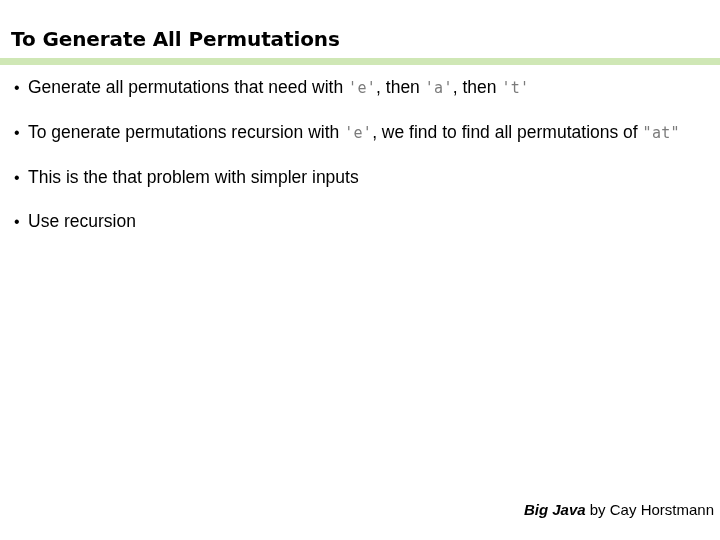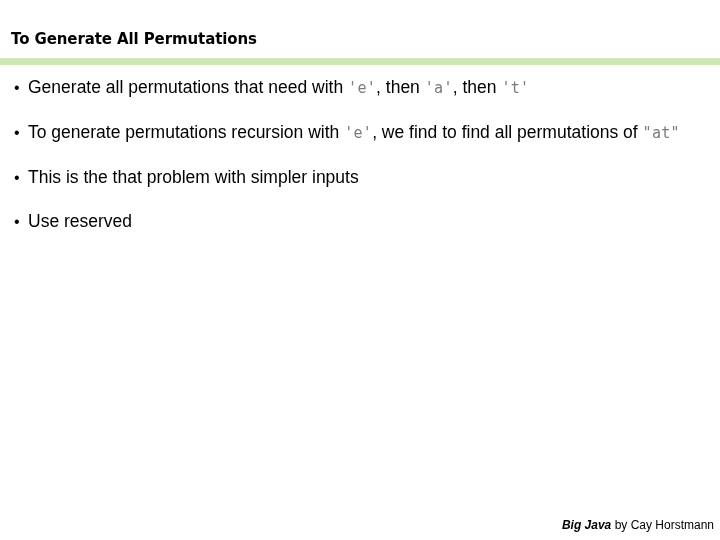--- a/index.html
+++ b/index.html
@@ -25,21 +25,21 @@
   .title-block {
     position: absolute;
     left: 0;
     top: 26px;
     width: 720px;
   }
   .slide-title {
     margin: 0;
     padding: 0 0 0 11px;
     font-family: "DejaVu Sans", sans-serif;
-    font-size: 15px;
+    font-size: 20px;
     font-weight: bold;
     line-height: 26px;
     color: #000000;
     letter-spacing: -0.1px;
     white-space: nowrap;
   }
   .title-rule {
     position: absolute;
     left: 0;
     top: 58px;
@@ -82,23 +82,23 @@
     font-family: "DejaVu Sans Mono", "Liberation Mono", monospace;
     font-size: 15px;
     color: #7b7b7b;
     letter-spacing: 0.3px;
   }
 
   
   .footer {
     position: absolute;
     right: 6px;
-    bottom: 8px;
+    bottom: 24px;
     text-align: center;
-    font-size: 12px;
+    font-size: 15px;
     line-height: 13px;
     color: #000000;
   }
   .footer-line1 .book {
     font-style: italic;
     font-weight: bold;
   }
   .footer-line2 {
     white-space: nowrap;
   }
@@ -123,21 +123,21 @@
       <p class="bullet">
         <span class="bullet-marker">•</span>
         <span class="bullet-text"><span>To generate permutations recursion with </span><code class="mono">'e'</code><span>, we find to find all permutations of </span><code class="mono">"at"</code></span>
       </p>
       <p class="bullet">
         <span class="bullet-marker">•</span>
         <span class="bullet-text"><span>This is the that problem with simpler inputs</span></span>
       </p>
       <p class="bullet">
         <span class="bullet-marker">•</span>
-        <span class="bullet-text"><span>Use reserved</span></span>
+        <span class="bullet-text"><span>Use recursion</span></span>
       </p>
     </div>
 
   <div class="footer">
     <div class="footer-line1">
       <span class="book">Big Java</span><span> by Cay Horstmann</span>
     </div>
   </div>
 
 </div>

